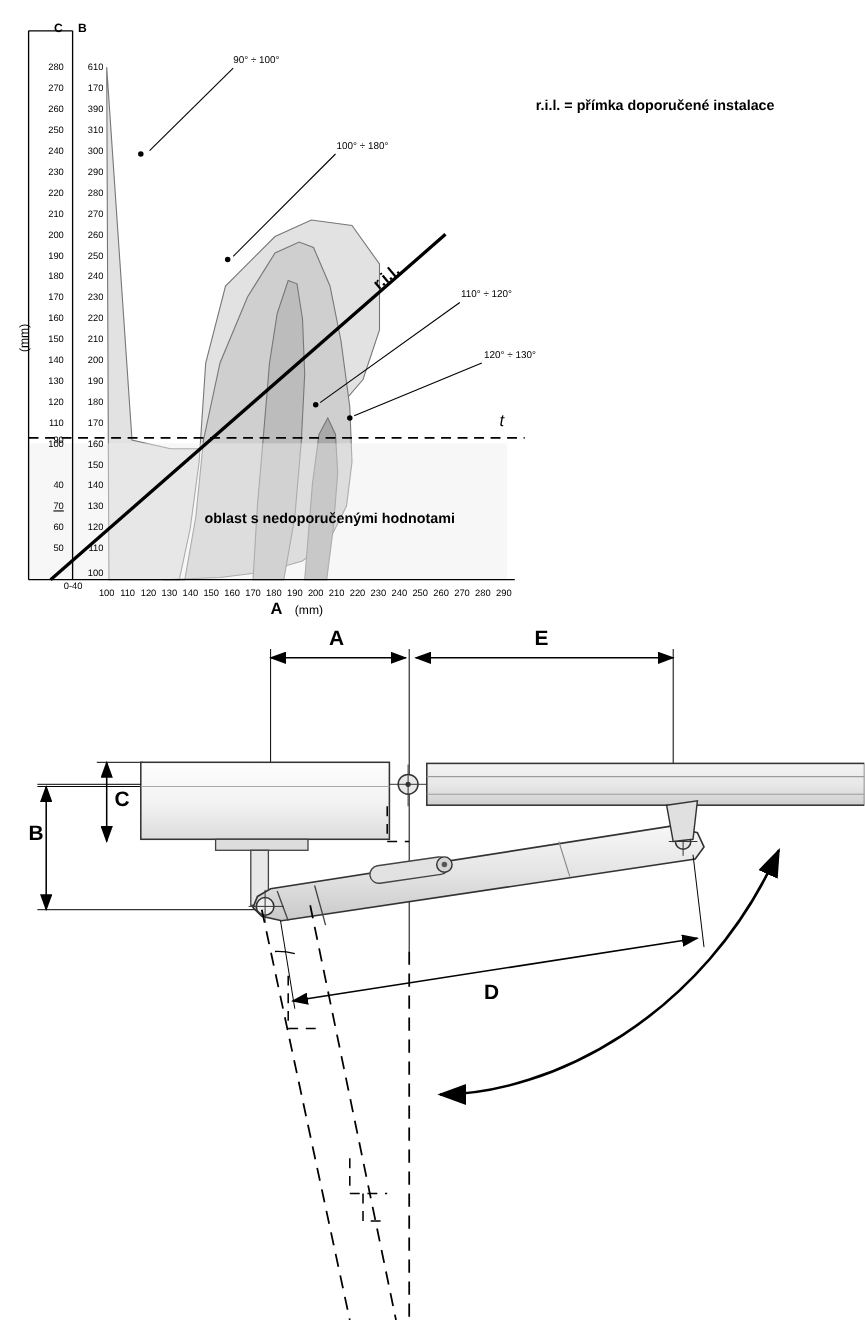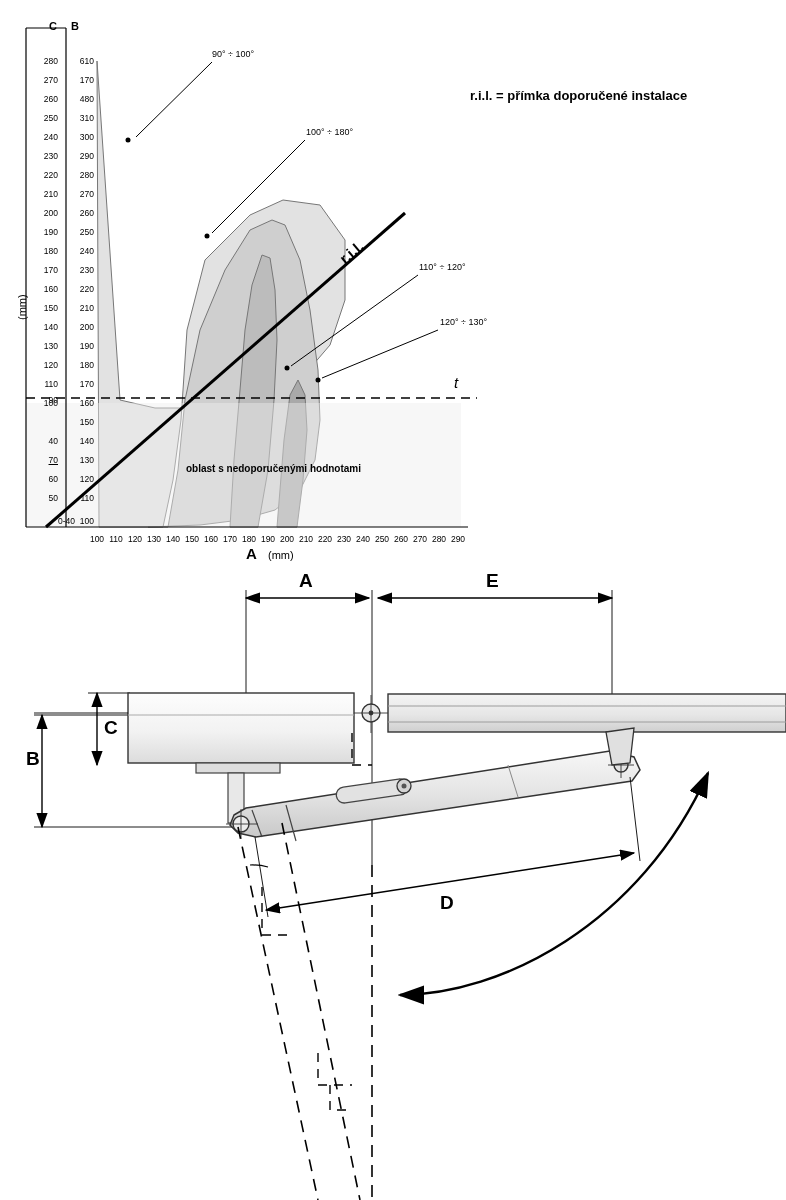--- a/index.html
+++ b/index.html
@@ -63,21 +63,21 @@
   }
   .rilabel {
     position: absolute;
     font-size: 15px;
     font-weight: bold;
     transform: rotate(-40deg);
     transform-origin: left bottom;
   }
   .region-text {
     position: absolute;
-    font-size: 10px;
+    font-size: 13px;
     font-weight: bold;
   }
   .tlabel {
     position: absolute;
     font-size: 15px;
     font-style: italic;
   }
 
   
   #mech-panel {
@@ -151,25 +151,25 @@
     <div class="tick-c" style="left:30px; top:322px; width:28px;">140</div>
     <div class="tick-c" style="left:30px; top:341px; width:28px;">130</div>
     <div class="tick-c" style="left:30px; top:360px; width:28px;">120</div>
     <div class="tick-c" style="left:30px; top:379px; width:28px;">110</div>
     <div class="tick-c" style="left:30px; top:398px; width:28px;">100</div>
     <div class="tick-c" style="left:30px; top:395px; width:28px;">90</div>
     <div class="tick-c" style="left:30px; top:436px; width:28px;">40</div>
     <div class="tick-c" style="left:30px; top:455px; width:28px;text-decoration:underline;">70</div>
     <div class="tick-c" style="left:30px; top:474px; width:28px;">60</div>
     <div class="tick-c" style="left:30px; top:493px; width:28px;">50</div>
-    <div class="tick-c" style="left:25px; top:516px; width:50px;">0-40</div>
+    <div class="tick-c" style="left:25px; top:527px; width:50px;">0-40</div>
 
     <div class="tick-b" style="left:68px; top:56px; width:26px;">610</div>
     <div class="tick-b" style="left:68px; top:75px; width:26px;">170</div>
-    <div class="tick-b" style="left:68px; top:94px; width:26px;">480</div>
+    <div class="tick-b" style="left:68px; top:94px; width:26px;">390</div>
     <div class="tick-b" style="left:68px; top:113px; width:26px;">310</div>
     <div class="tick-b" style="left:68px; top:132px; width:26px;">300</div>
     <div class="tick-b" style="left:68px; top:151px; width:26px;">290</div>
     <div class="tick-b" style="left:68px; top:170px; width:26px;">280</div>
     <div class="tick-b" style="left:68px; top:189px; width:26px;">270</div>
     <div class="tick-b" style="left:68px; top:208px; width:26px;">260</div>
     <div class="tick-b" style="left:68px; top:227px; width:26px;">250</div>
     <div class="tick-b" style="left:68px; top:246px; width:26px;">240</div>
     <div class="tick-b" style="left:68px; top:265px; width:26px;">230</div>
     <div class="tick-b" style="left:68px; top:284px; width:26px;">220</div>
@@ -213,21 +213,21 @@
 
     <div class="ann" style="left:212px; top:49px;">90° ÷ 100°</div>
     <div class="ann" style="left:306px; top:127px;">100° ÷ 180°</div>
     <div class="ann" style="left:419px; top:262px;">110° ÷ 120°</div>
     <div class="ann" style="left:440px; top:317px;">120° ÷ 130°</div>
 
     <div class="rilabel" style="left:347px; top:250px;">r.i.l.</div>
 
     <div class="tlabel" style="left:454px; top:374px;">t</div>
 
-    <div class="legend-note" style="left:470px; top:88px;">r.i.l. = přímka doporučené instalace</div>
+    <div class="legend-note" style="left:487px; top:88px;">r.i.l. = přímka doporučené instalace</div>
 
     <div class="region-text" style="left:186px; top:463px;">oblast s nedoporučenými hodnotami</div>
   </div>
 
   <div id="mech-panel">
 
     <svg id="mech-svg" width="786" height="635" viewBox="0 0 786 635">
       <defs>
         <marker id="arrH" markerWidth="11" markerHeight="8" refX="10" refY="4" orient="auto">
           <polygon points="0,0 11,4 0,8" fill="#000"></polygon>

